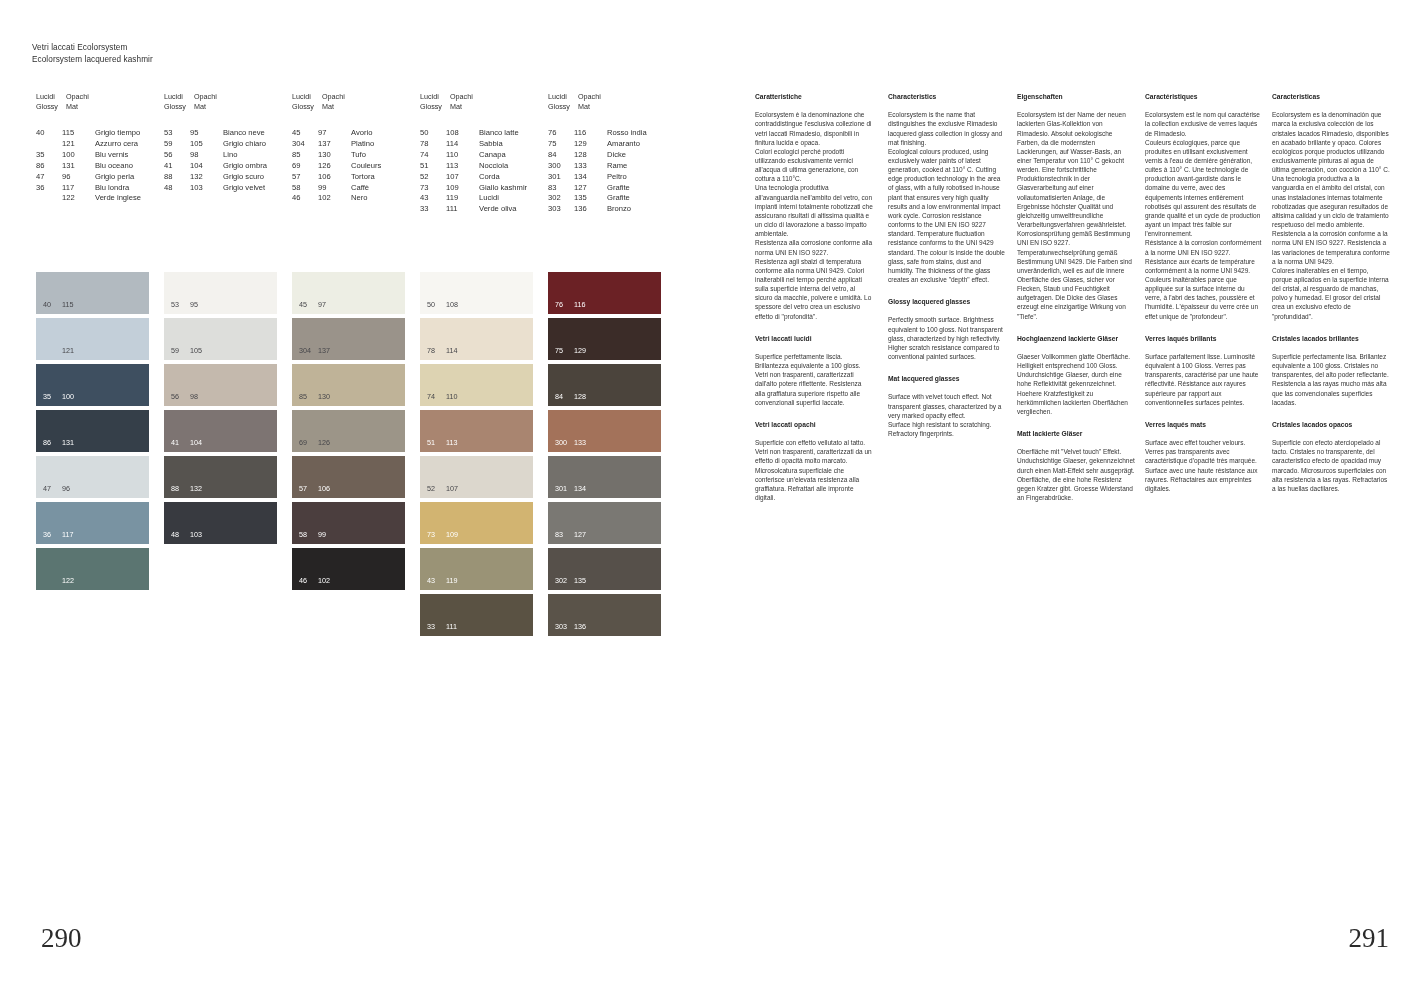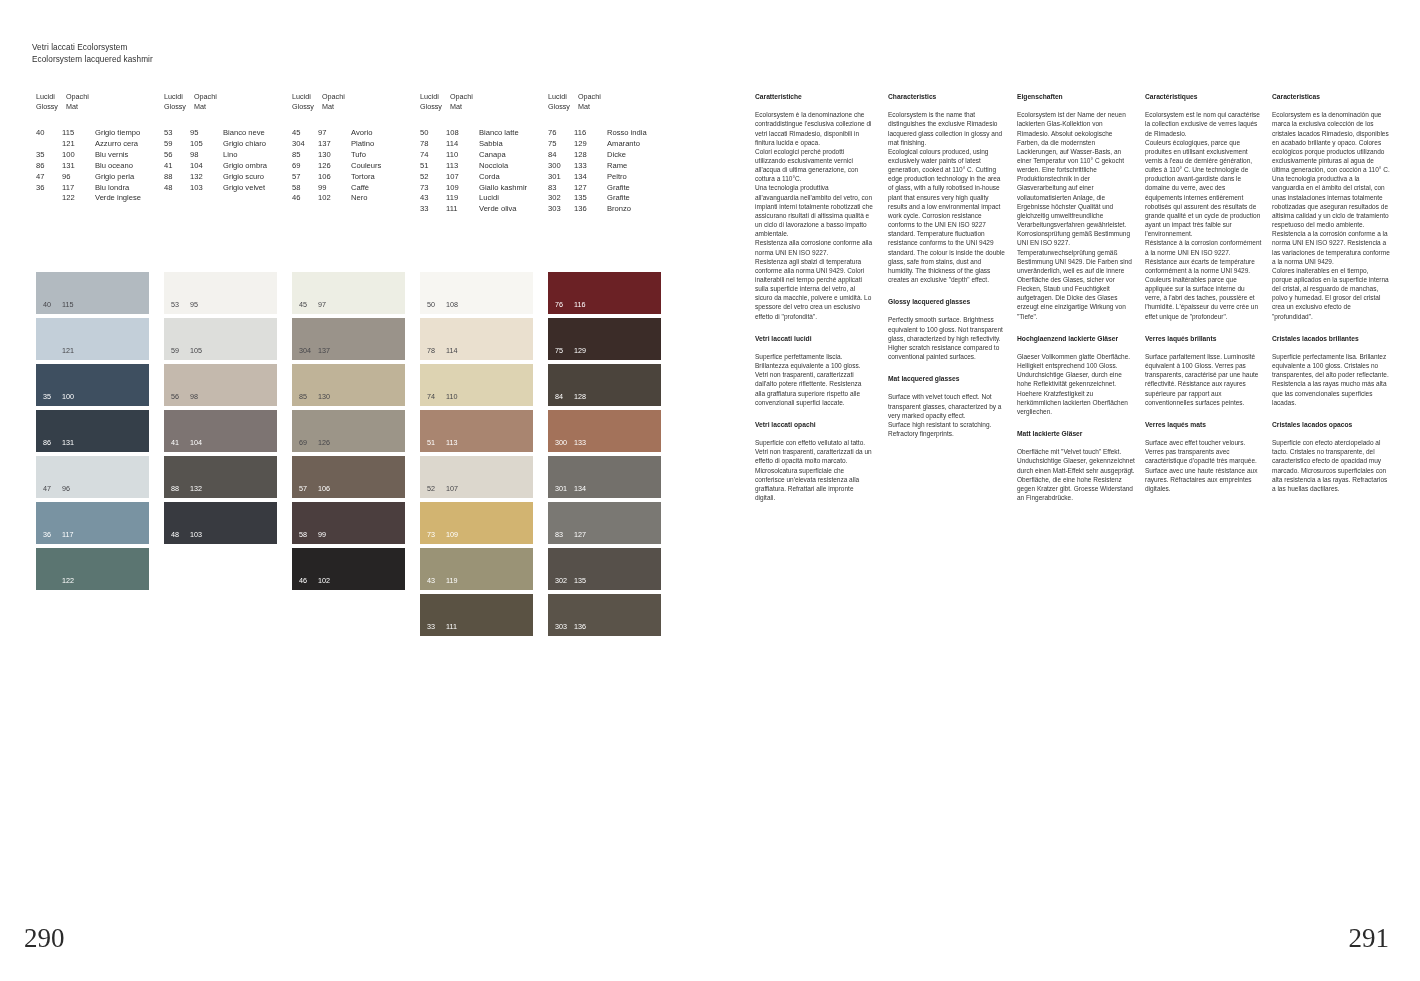--- a/index.html
+++ b/index.html
@@ -113,21 +113,21 @@
   }
 
   
   .folio {
     position: absolute;
     bottom: 27px;
     font-family: "Liberation Serif", serif;
     font-size: 27px;
     color: #2b2b2b;
   }
-  .folio-left  { left: 24px; }
+  .folio-left  { left: 41px; }
   .folio-right { right: 31px; }
 </style>
 </head>
 <body>
 
 <div class="page">
 
   <div class="title-block">
     <div>Vetri laccati Ecolorsystem</div>
     <div>Ecolorsystem lacquered kashmir</div>

